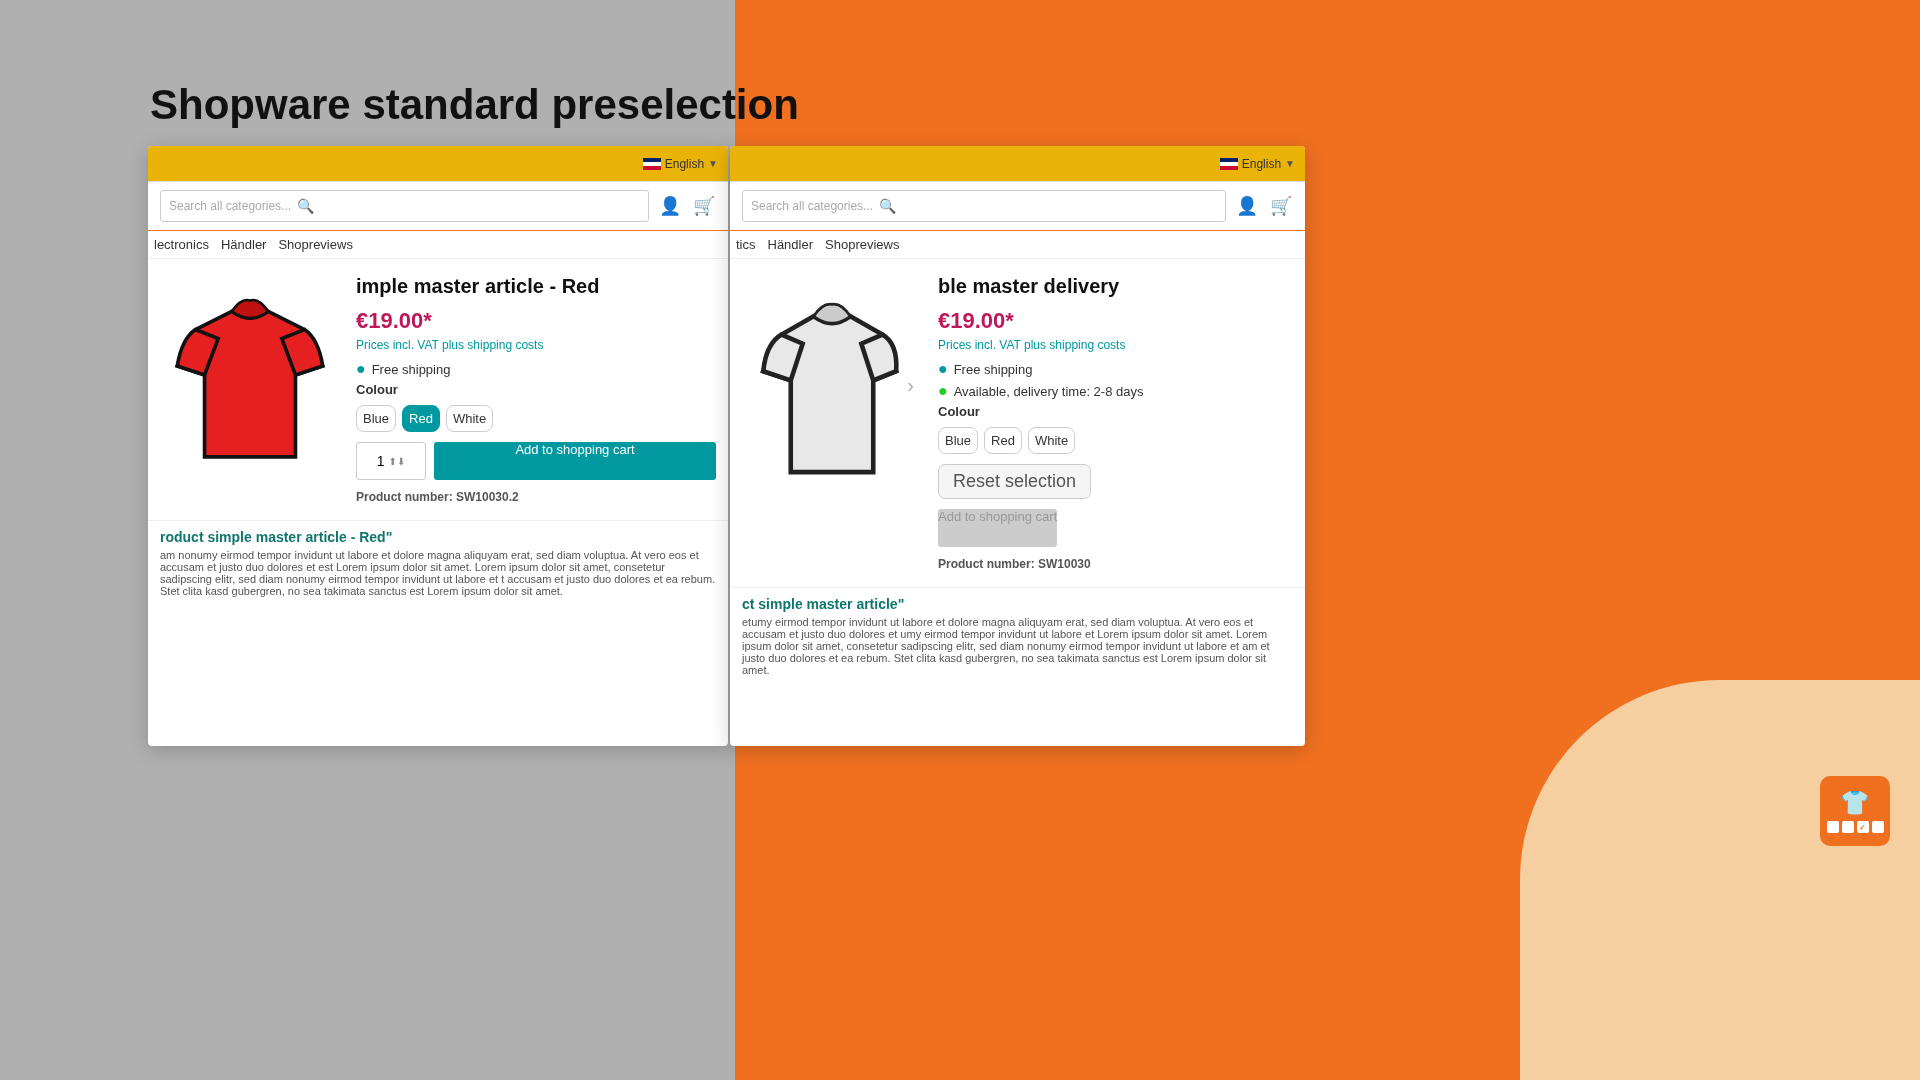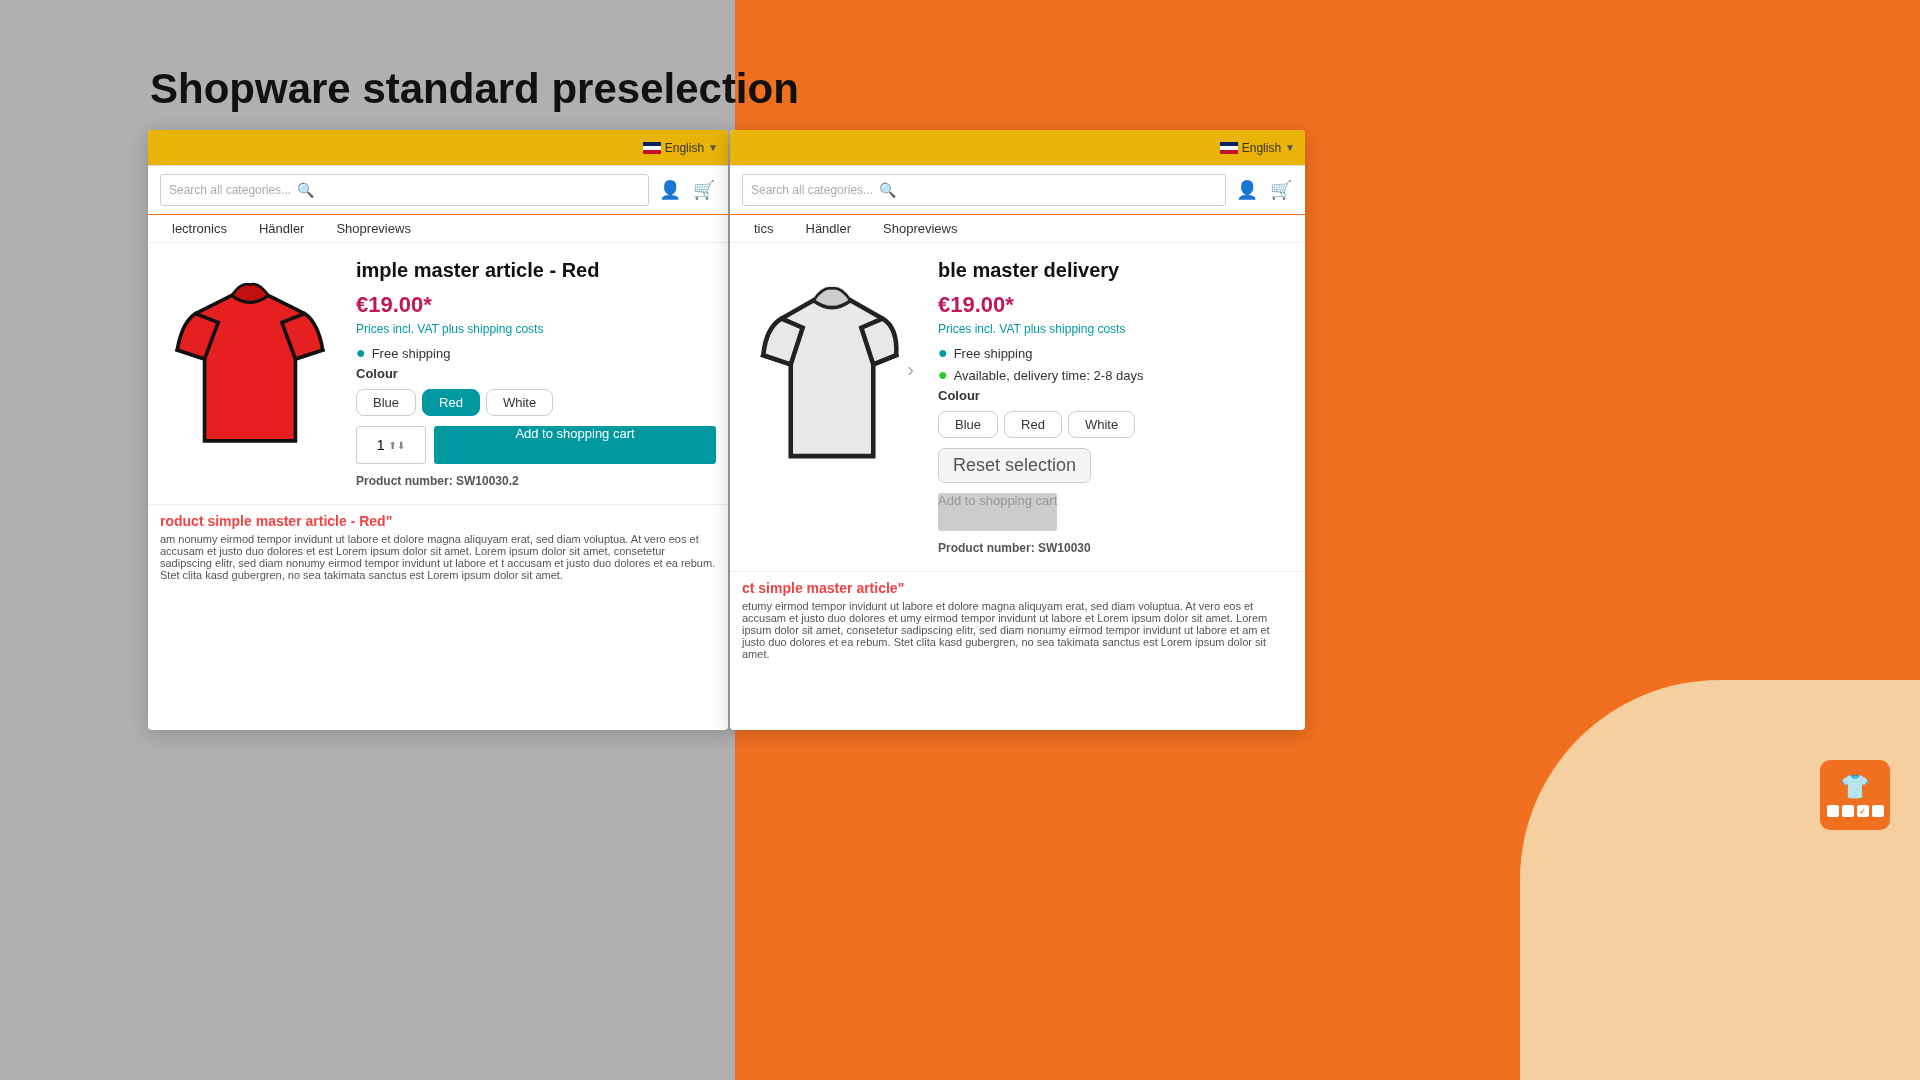--- a/index.html
+++ b/index.html
@@ -42,20 +42,21 @@
       height: 400px;
       background: #f5cfa0;
       border-radius: 50% 0 0 0;
     }
 
     .page-wrapper {
       position: relative;
       z-index: 1;
       width: 1920px;
       height: 860px;
+      margin-top: 16px;
     }
 
     
     .title-left {
       position: absolute;
       left: 150px;
       top: 65px;
       font-size: 42px;
       font-weight: 900;
       color: #111;
@@ -154,23 +155,23 @@
       align-items: center;
     }
 
     .icon-person, .icon-cart {
       font-size: 18px;
       color: #333;
     }
 
     
     .browser-menu {
-      padding: 6px 24px;
-      display: flex;
-      gap: 32px;
+      padding: 6px 6px;
+      display: flex;
+      gap: 12px;
       border-bottom: 1px solid #eee;
       font-size: 13px;
       color: #333;
     }
 
     
     .product-area {
       display: flex;
       padding: 16px 12px;
       gap: 16px;
@@ -245,21 +246,21 @@
     }
 
     .colour-buttons {
       display: flex;
       gap: 6px;
       margin-bottom: 10px;
       flex-wrap: wrap;
     }
 
     .colour-btn {
-      padding: 5px 16px;
+      padding: 5px 6px;
       border: 1px solid #ccc;
       border-radius: 8px;
       font-size: 13px;
       cursor: pointer;
       background: #fff;
       color: #333;
     }
 
     .colour-btn.active {
       background: #0099a0;
@@ -330,21 +331,21 @@
     .browser-desc {
       padding: 8px 12px;
       font-size: 11px;
       color: #555;
       border-top: 1px solid #eee;
     }
 
     .desc-title {
       font-size: 14px;
       font-weight: 600;
-      color: #ef4444;
+      color: #0f766e;
       margin-bottom: 4px;
     }
 
     
     .nav-arrow {
       position: absolute;
       right: 8px;
       top: 50%;
       transform: translateY(-50%);
       font-size: 20px;

